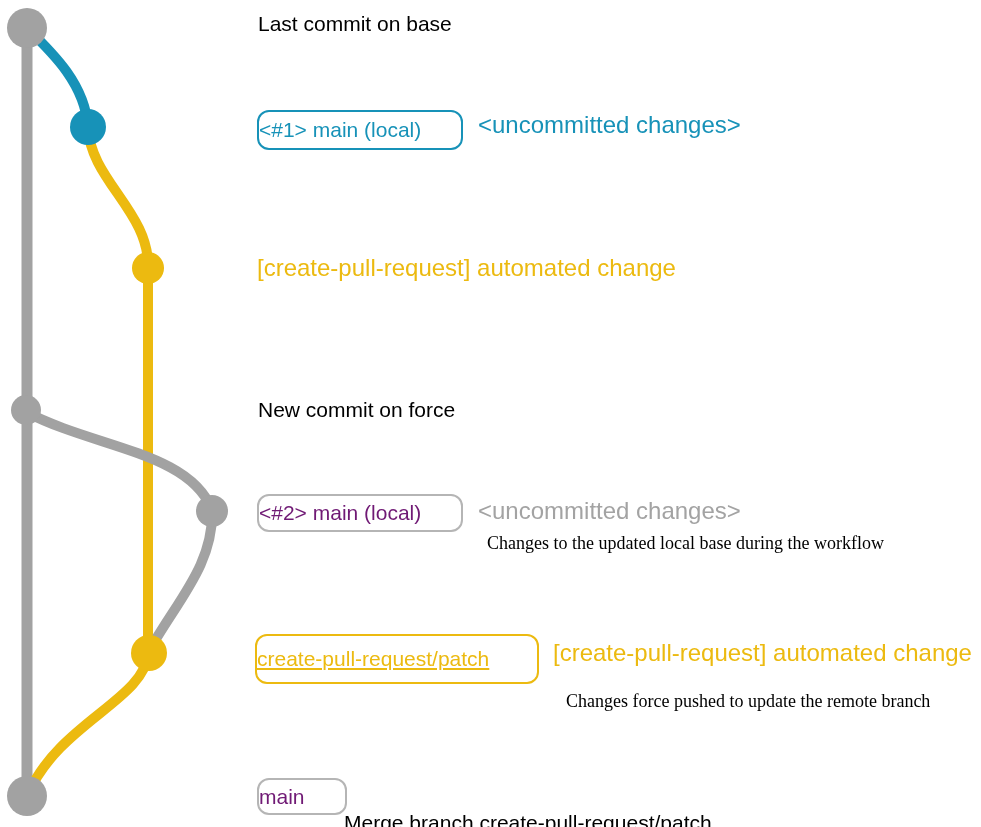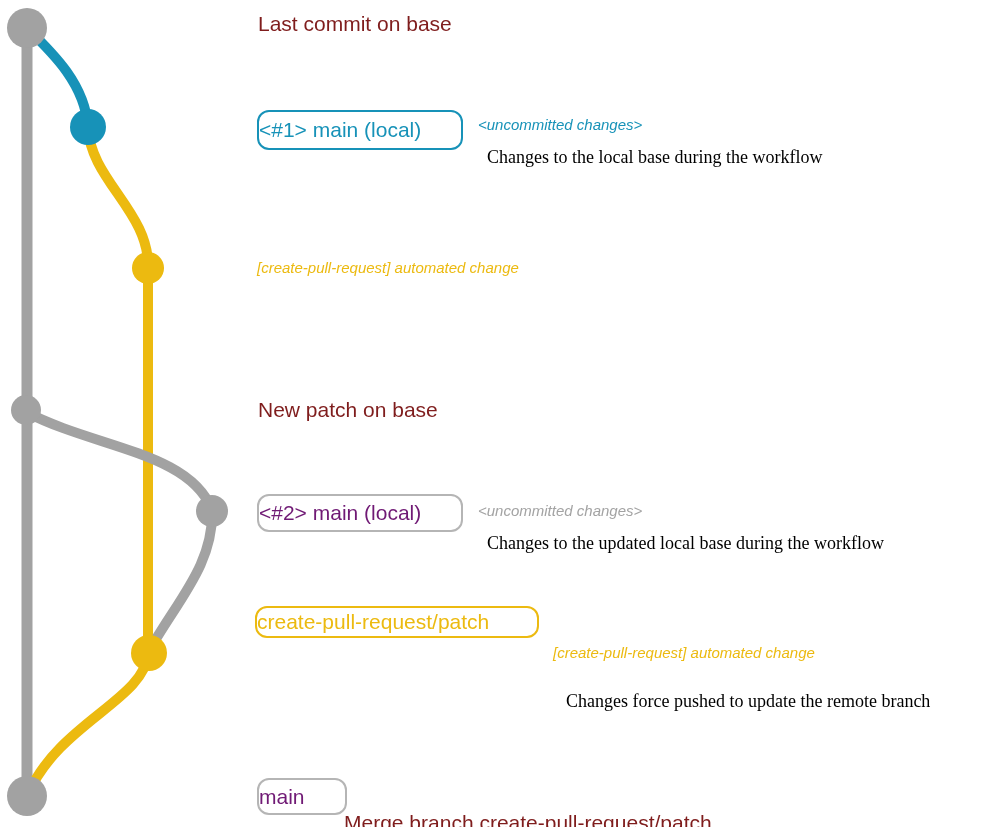--- a/index.html
+++ b/index.html
@@ -8,31 +8,30 @@
     width: 981px;
     height: 827px;
     background: #ffffff;
     font-family: "Liberation Sans", sans-serif;
     overflow: hidden;
   }
   .graph-svg { position: absolute; left: 0; top: 0; }
 
   .note {
     position: absolute;
-    color: #7f1d1d;
+    color: #000000;
     font-size: 21px;
     line-height: 26px;
     white-space: nowrap;
   }
   .headline {
     position: absolute;
-    font-size: 15px;
+    font-size: 24px;
     line-height: 26px;
     white-space: nowrap;
-    font-style: italic;
   }
   .headline.blue   { color: #1792b8; }
   .headline.yellow { color: #ecba10; }
   .headline.gray   { color: #a3a3a3; }
   .desc {
     position: absolute;
     font-family: "Liberation Serif", serif;
     color: #000000;
     font-size: 18px;
     line-height: 22px;
@@ -79,33 +78,32 @@
     <circle cx="149" cy="653" r="18" fill="#ecba10"></circle>
     <circle cx="27" cy="796" r="20" fill="#a2a2a2"></circle>
   </svg>
 
   <div class="note" style="left:258px; top:11px;">Last commit on base</div>
 
   <div class="badge blue" style="left:257px; top:110px; width:206px; height:40px;">
     <span>&lt;#1&gt; main (local)</span>
   </div>
   <div class="headline blue" style="left:478px; top:112px;">&lt;uncommitted changes&gt;</div>
-  <div class="desc" style="left:487px; top:146px;">Changes to the local base during the workflow</div>
 
   <div class="headline yellow" style="left:257px; top:255px;">[create-pull-request] automated change</div>
 
-  <div class="note" style="left:258px; top:397px;">New patch on base</div>
+  <div class="note" style="left:258px; top:397px;">New commit on force</div>
 
   <div class="badge gray" style="left:257px; top:494px; width:206px; height:38px;">
     <span>&lt;#2&gt; main (local)</span>
   </div>
   <div class="headline gray" style="left:478px; top:498px;">&lt;uncommitted changes&gt;</div>
   <div class="desc" style="left:487px; top:532px;">Changes to the updated local base during the workflow</div>
 
-  <div class="badge yellow" style="left:255px; top:606px; width:284px; height:32px;">
+  <div class="badge yellow" style="left:255px; top:634px; width:284px; height:50px;text-decoration:underline;">
     <span>create-pull-request/patch</span>
   </div>
   <div class="headline yellow" style="left:553px; top:640px;">[create-pull-request] automated change</div>
   <div class="desc" style="left:566px; top:674px;margin-top:16px;">Changes force pushed to update the remote branch</div>
 
   <div class="badge gray" style="left:257px; top:778px; width:90px; height:37px;">
     <span>main</span>
   </div>
   <div class="note" style="left:344px; top:783px;margin-top:27px;">Merge branch create-pull-request/patch</div>
 

